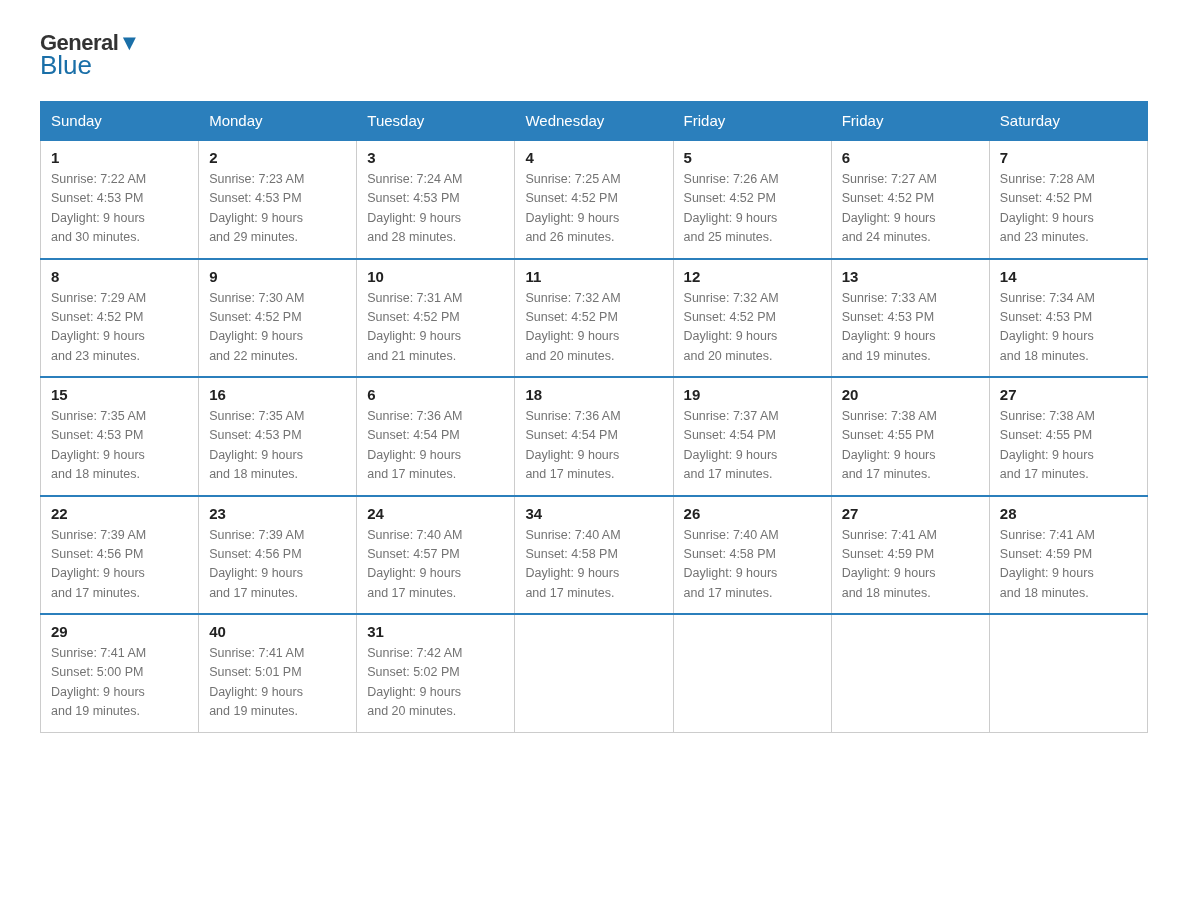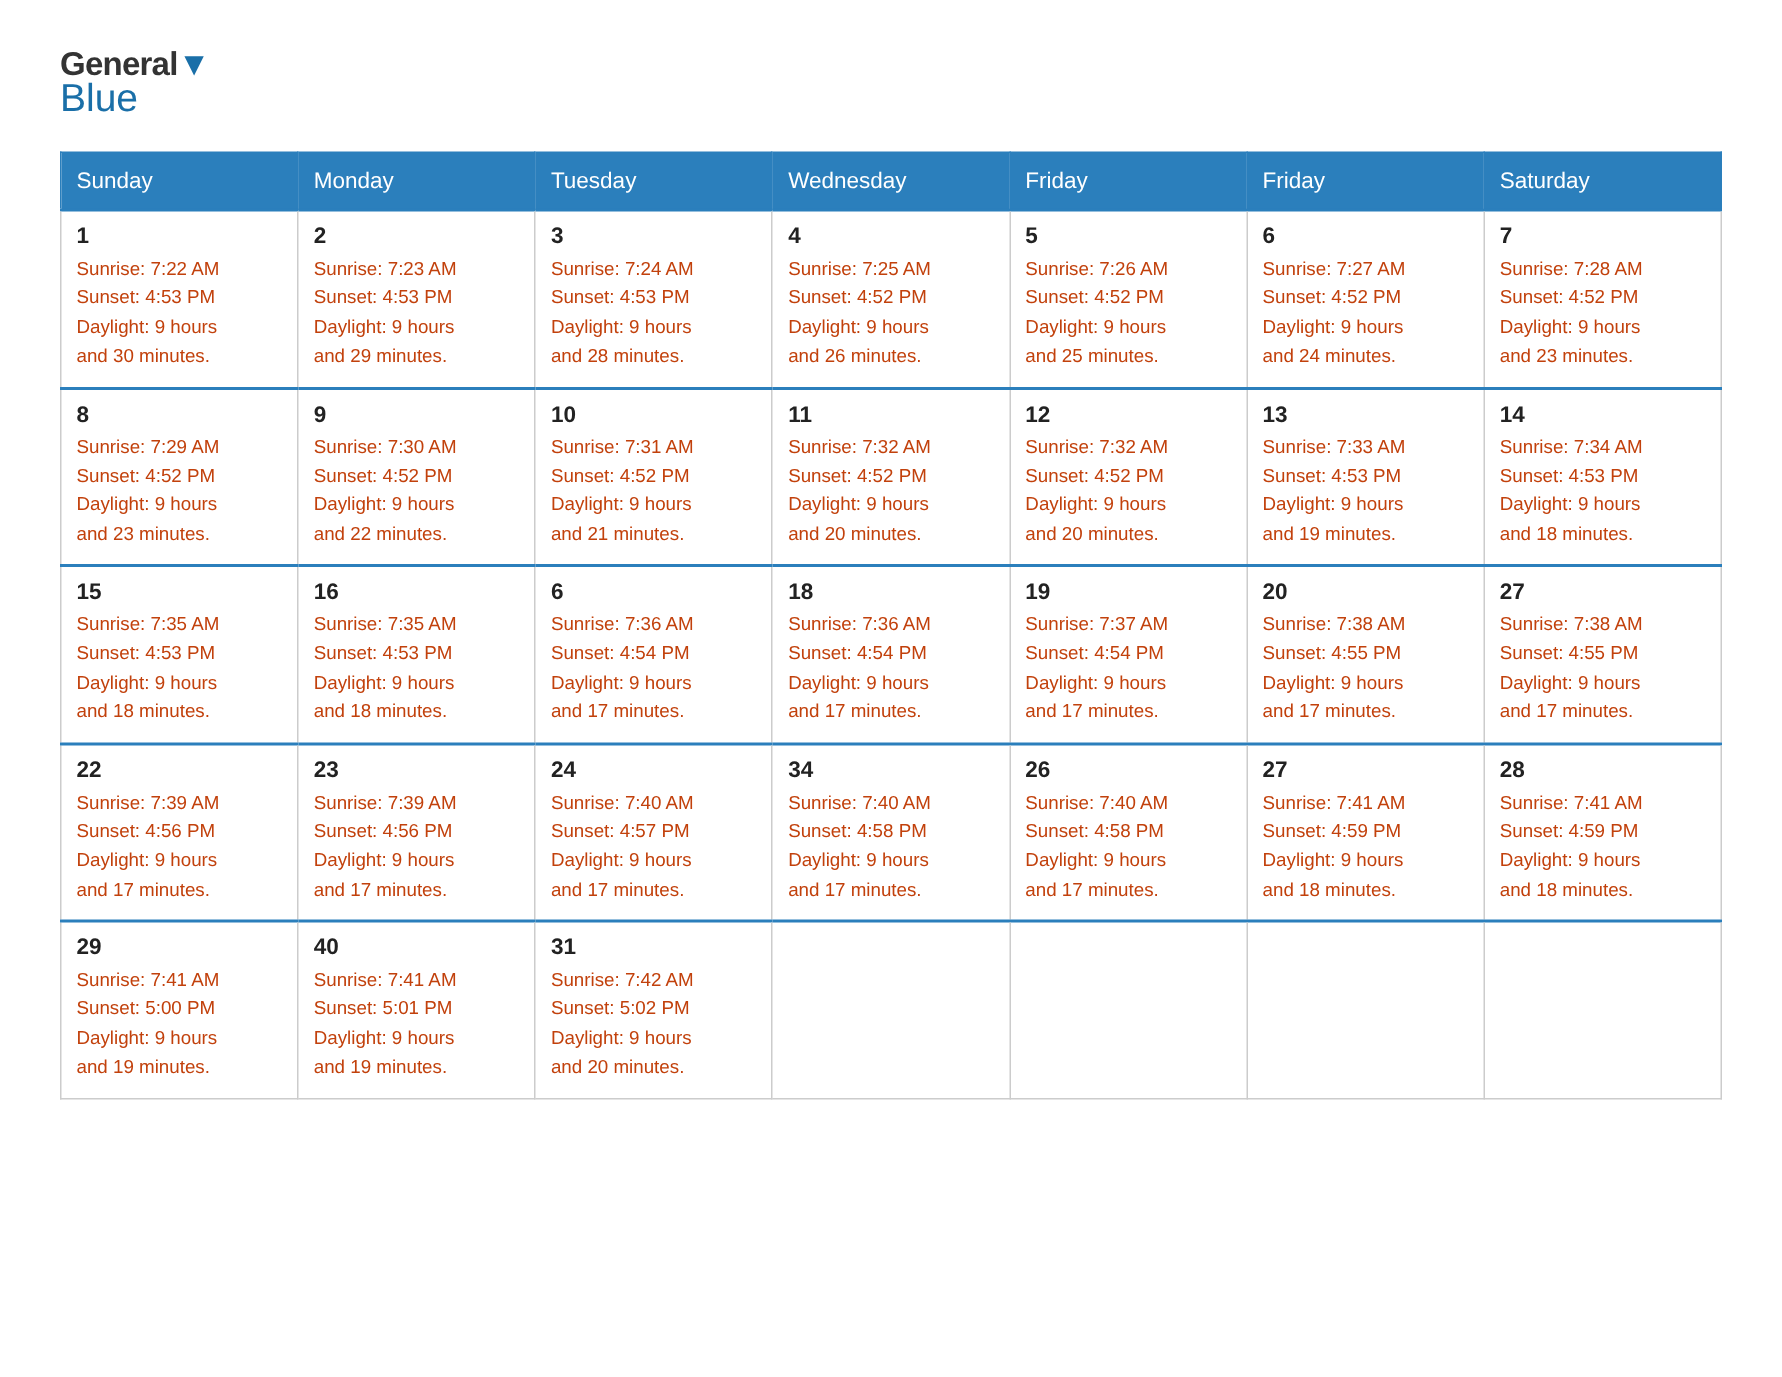--- a/index.html
+++ b/index.html
@@ -79,21 +79,21 @@
     }
     .day-number {
       font-size: 15px;
       font-weight: bold;
       color: #222;
       display: block;
       margin-bottom: 4px;
     }
     .day-info {
       font-size: 12.5px;
-      color: #c2410c;
+      color: #737373;
       line-height: 1.55;
     }
   </style>
 </head>
 <body>
 
 <div class="header">
   <div class="logo">
     <div class="logo-general">
       General<span>▼</span>

